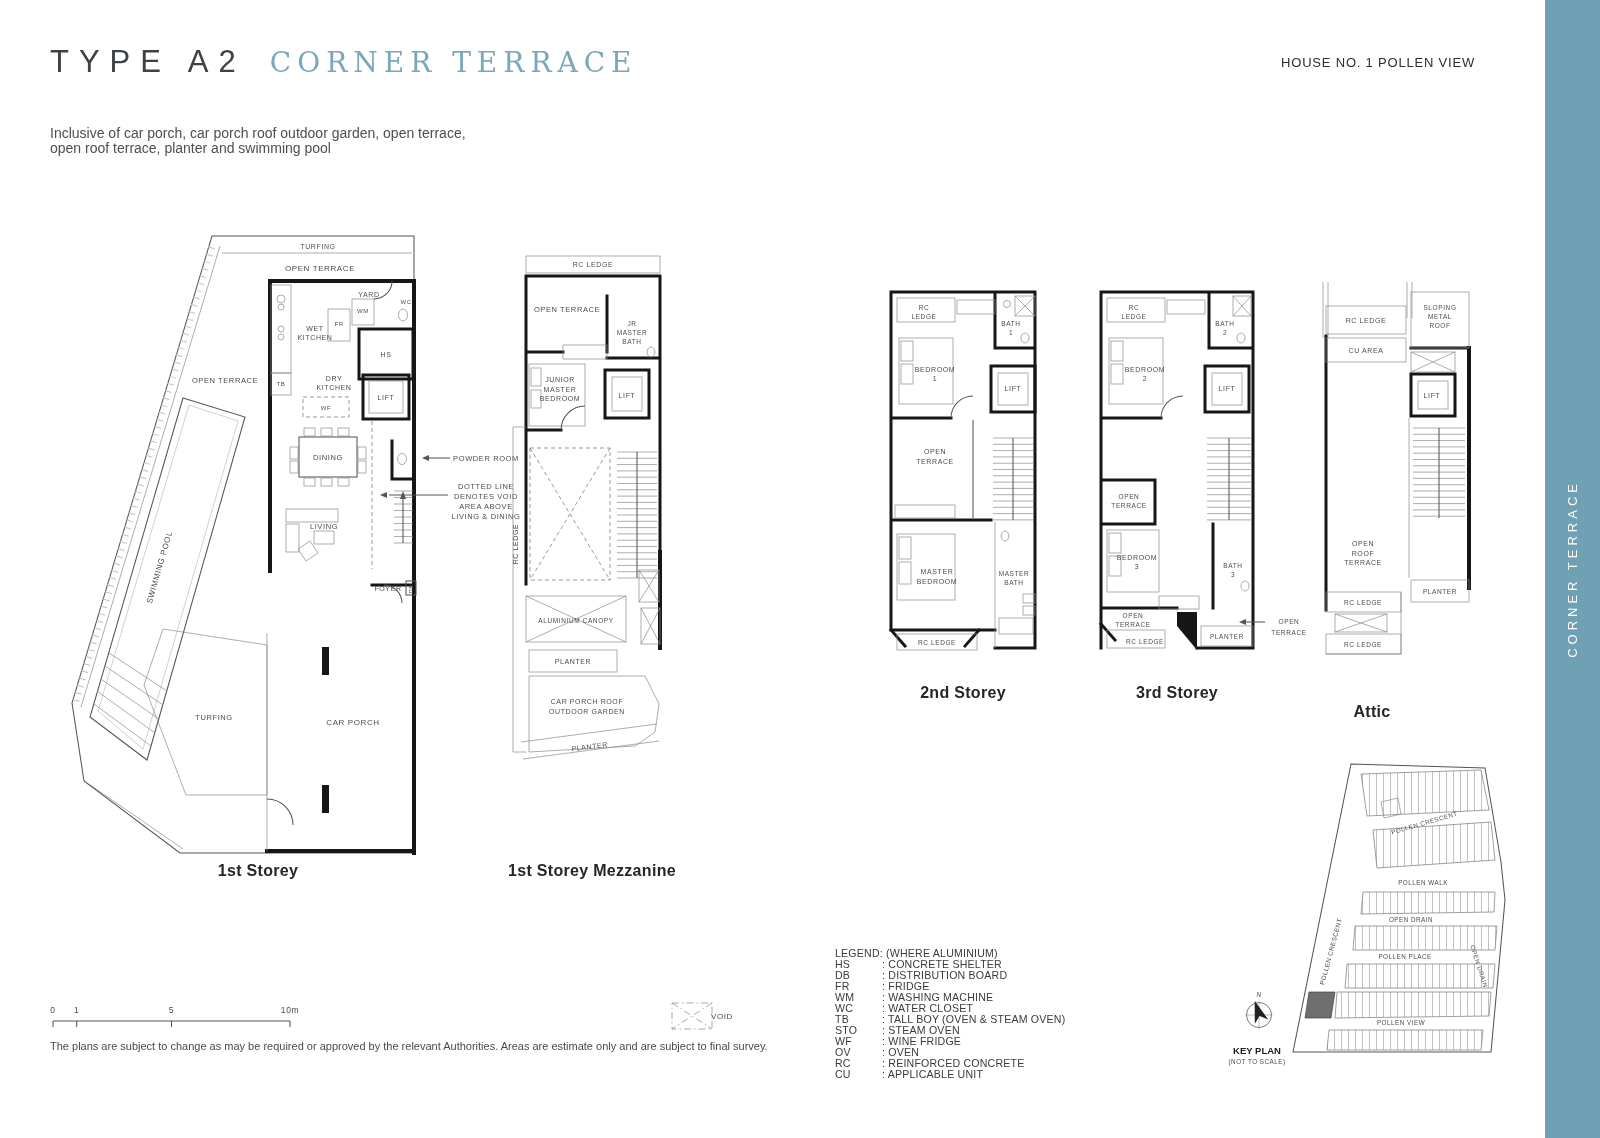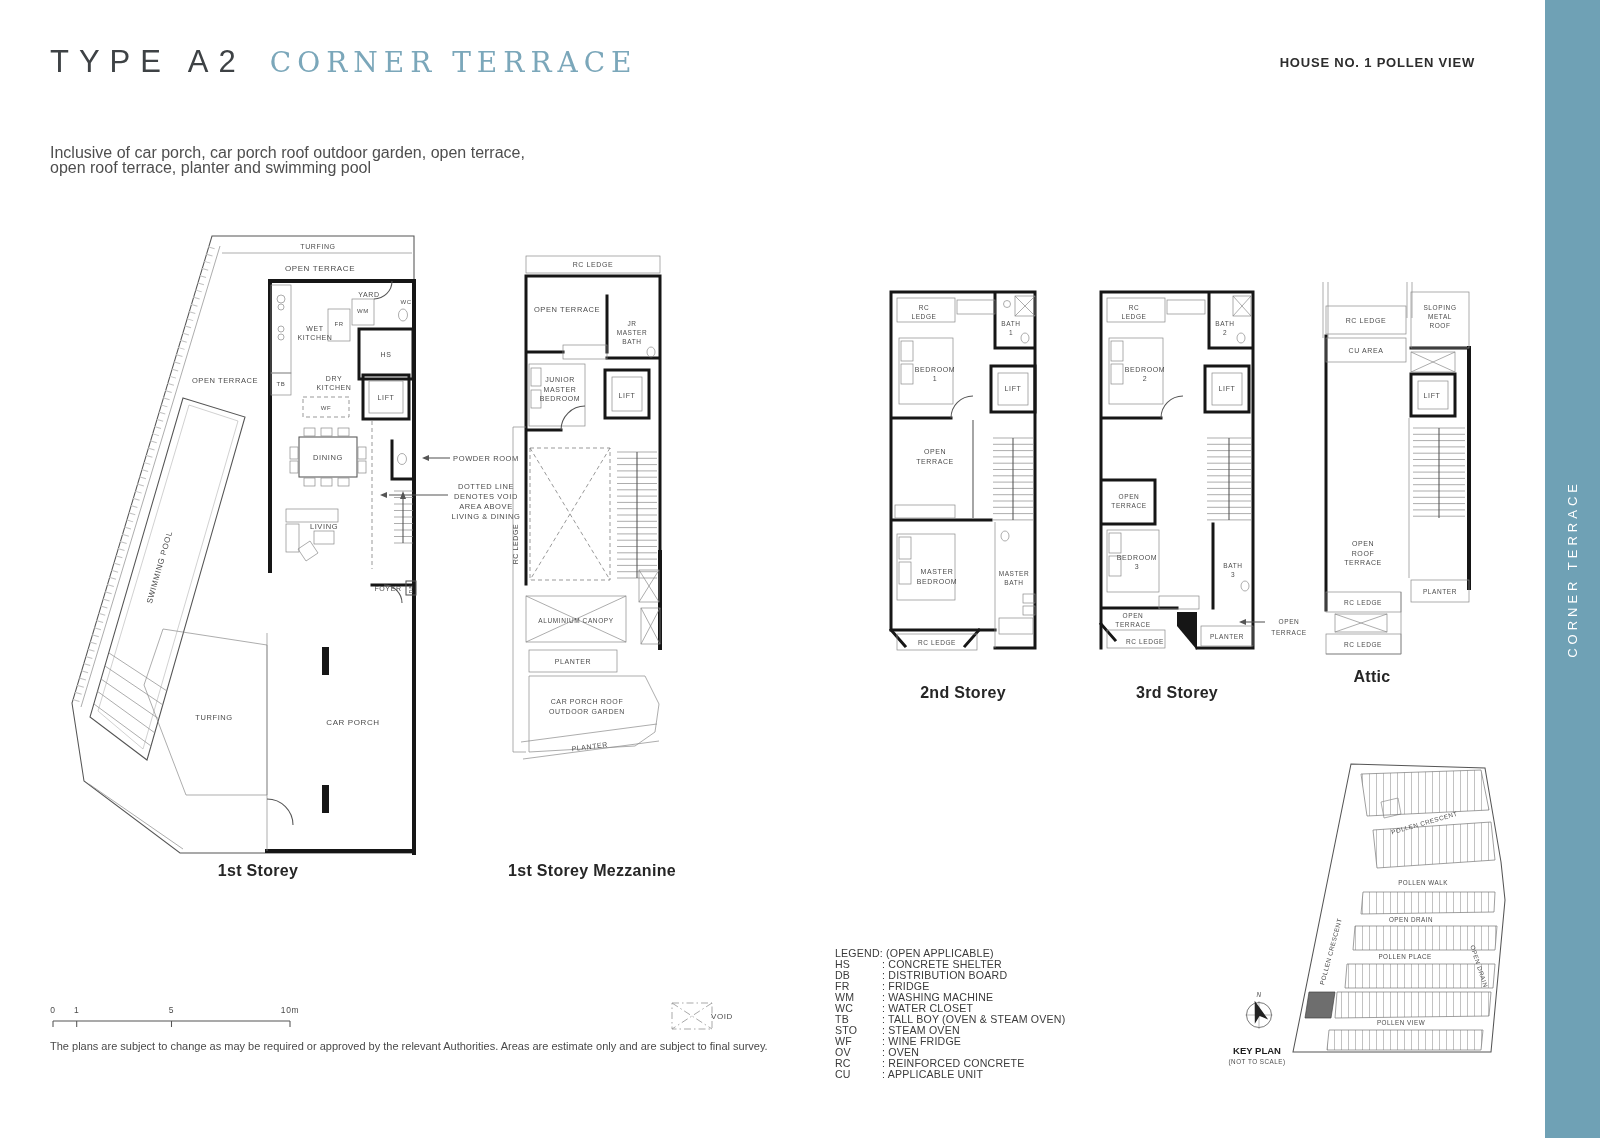--- a/index.html
+++ b/index.html
@@ -6,25 +6,25 @@
   html,body{background:#ffffff}
   #page{position:relative;width:1600px;height:1138px;background:#fff;overflow:hidden;
         font-family:"Liberation Sans",sans-serif;color:#3a3a3a}
   .abs{position:absolute}
 
   
   .title-row{position:absolute;left:50px;top:44px;display:flex;align-items:baseline;gap:24px}
   .type-label{font-size:31px;letter-spacing:10px;color:var(--ink,#3E4245);font-weight:400}
   .type-name{font-family:"DejaVu Serif",serif;font-size:28px;letter-spacing:6px;
              color:var(--accent,#7BA7BA);font-weight:400}
-  .house-no{position:absolute;right:125px;top:55px;font-size:13px;font-weight:bold;
+  .house-no{position:absolute;right:125px;top:55px;font-size:13px;font-weight:normal;
             letter-spacing:.8px;color:#2d2d2d}
   .area-line{position:absolute;left:50px;top:110px;font-size:15.5px;font-weight:bold;color:#2b3033}
   .area-line .sep{margin:0 12px;font-weight:normal;color:#555}
-  .inclusive{position:absolute;left:50px;top:145px;font-size:16px;color:#4e4e4e;line-height:15px}
+  .inclusive{position:absolute;left:50px;top:126px;font-size:14px;color:#4e4e4e;line-height:15px}
 
   
   .cap{position:absolute;font-weight:bold;font-size:16px;color:#262626;letter-spacing:.3px;
        transform:translateX(-50%);white-space:nowrap}
 
   
   svg{overflow:visible}
   .w4{stroke:#161616;stroke-width:4;fill:none;stroke-linecap:square}
   .w3{stroke:#161616;stroke-width:3;fill:none;stroke-linecap:square}
   .t {stroke:#8a8a8a;stroke-width:.7;fill:none}
@@ -358,21 +358,21 @@
       <text class="L s65" x="127" y="316">PLANTER</text>
       <text class="L s65" x="50" y="327" ind="">RC LEDGE</text>
       <text class="L s65" x="50" y="369">RC LEDGE</text>
     </g>
   </svg>
 
   <div class="cap" style="left:258px;top:862px">1st Storey</div>
   <div class="cap" style="left:592px;top:862px">1st Storey Mezzanine</div>
   <div class="cap" style="left:963px;top:684px">2nd Storey</div>
   <div class="cap" style="left:1177px;top:684px">3rd Storey</div>
-  <div class="cap" style="left:1372px;top:668px">Attic</div>
+  <div class="cap" style="left:1372px;top:703px">Attic</div>
 
   <svg class="abs" style="left:47px;top:1000px" width="270" height="32" viewBox="0 0 270 32">
     <path class="m" d="M6 21 H243 M6 21 V27 M29.7 21 V27 M124.5 21 V27 M243 21 V27"></path>
     <text class="L s85" x="6" y="13">0</text>
     <text class="L s85" x="29.7" y="13">1</text>
     <text class="L s85" x="124.5" y="13">5</text>
     <text class="L s85" x="243" y="13">10m</text>
   </svg>
 
   <svg class="abs" style="left:670px;top:1000px" width="85" height="34" viewBox="0 0 85 34">
@@ -414,21 +414,21 @@
       <circle cx="26" cy="263" r="12.5" fill="none" stroke="#555" stroke-width=".8"></circle>
       <path d="M26 249 V277 M12.5 263 H39.5" stroke="#777" stroke-width=".5" fill="none"></path>
       <polygon points="26,248 19,270 26,264 33,270" fill="#222" transform="rotate(-18 26 262)"></polygon>
       <text class="kp" x="26" y="245" font-size="11" font-style="italic">N</text>
     </g>
     <text x="24" y="302" text-anchor="middle" font-size="9.5" font-weight="bold" fill="#1e1e1e" font-family="Liberation Sans, sans-serif">KEY PLAN</text>
     <text class="kp" x="24" y="312" font-size="5.4">(NOT TO SCALE)</text>
   </svg>
 
   <div class="legend">
-    <div class="legend-title">LEGEND: (OPEN APPLICABLE)</div>
+    <div class="legend-title">LEGEND: (WHERE ALUMINIUM)</div>
     <div class="legend-row">
         <span class="abbr">HS</span>
         <span class="desc">CONCRETE SHELTER</span>
       </div>
     <div class="legend-row">
         <span class="abbr">DB</span>
         <span class="desc">DISTRIBUTION BOARD</span>
       </div>
     <div class="legend-row">
         <span class="abbr">FR</span>

